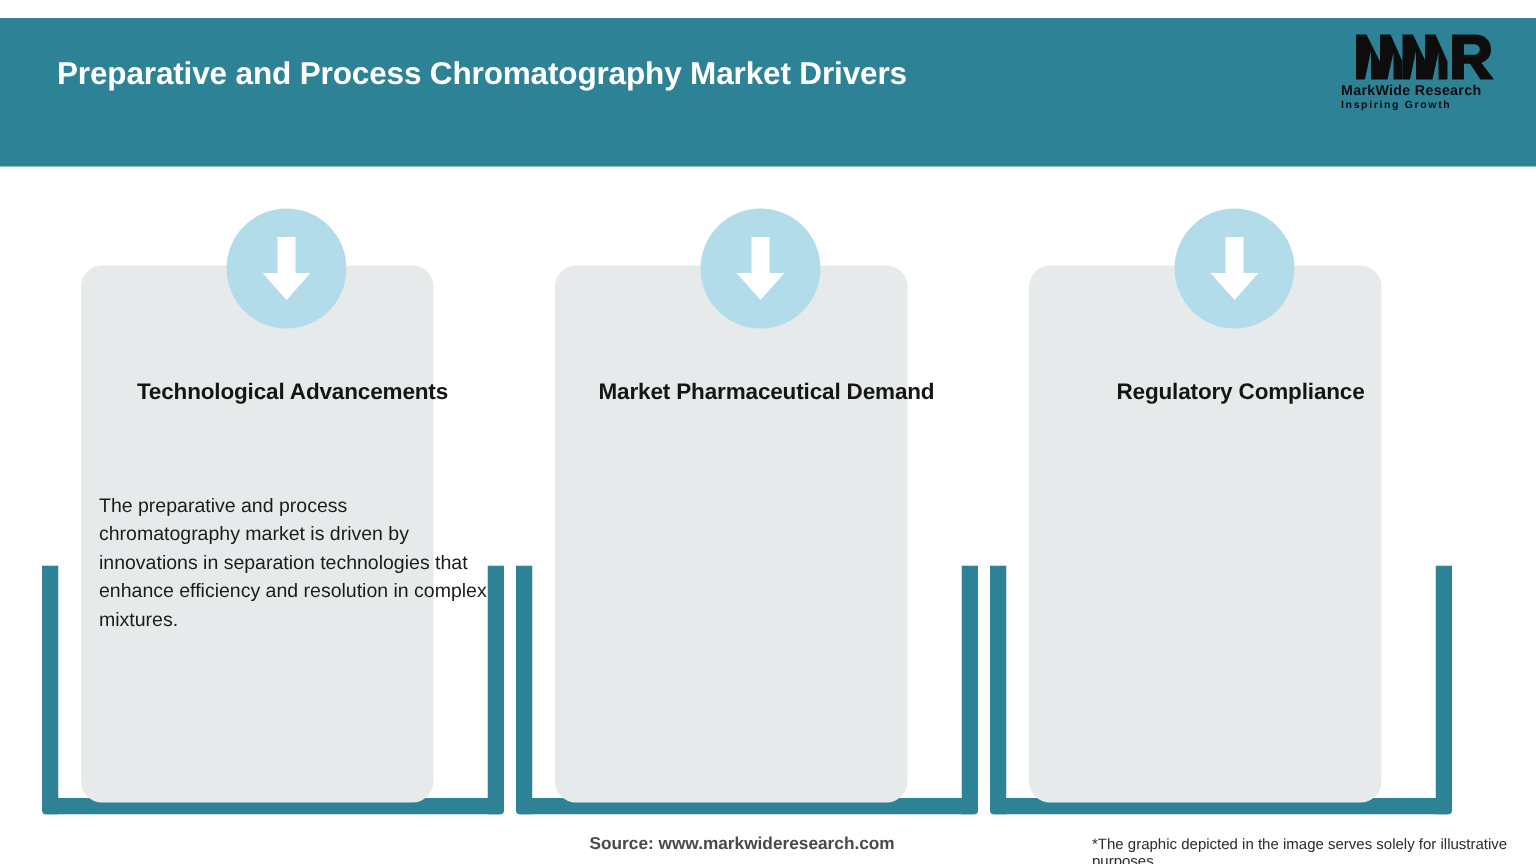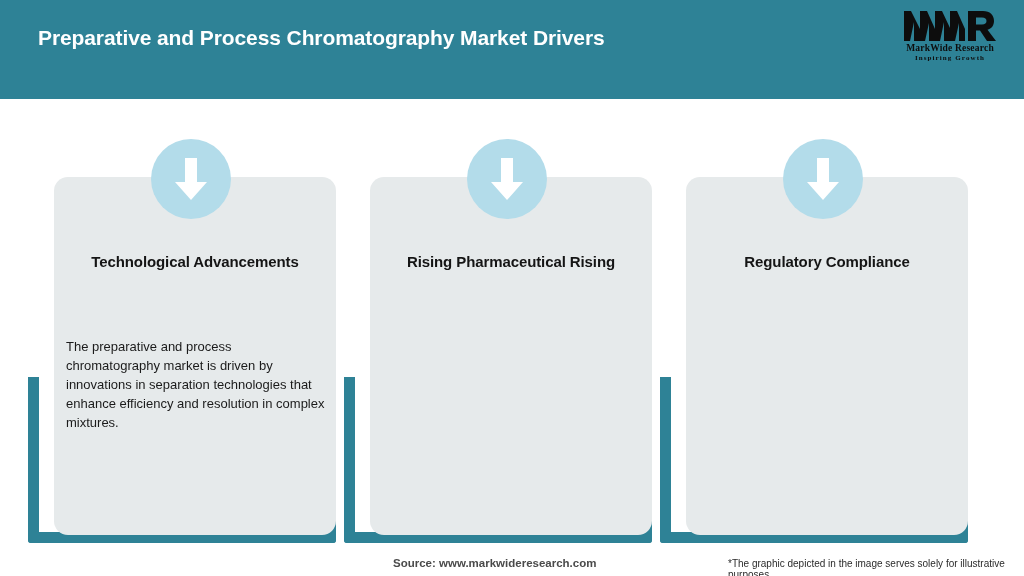--- a/index.html
+++ b/index.html
@@ -13,21 +13,21 @@
     background: #ffffff;
     font-family: "Liberation Sans", sans-serif;
     overflow: hidden;
     position: relative;
   }
 
   
   #header-band {
     position: absolute;
     left: 0;
-    top: 0;
+    top: 12px;
     width: 1024px;
     height: 99px;
     background: #2e8296;
   }
   #header-title {
     position: absolute;
     left: 38px;
     top: 24px;
     width: 820px;
     color: #ffffff;
@@ -37,22 +37,21 @@
     line-height: 28px;
   }
 
   
   #brand-logo {
     position: absolute;
     right: 18px;
     top: 9px;
     width: 112px;
     height: 58px;
-    text-align: center;
-    font-family: Liberation Serif, serif;
+    text-align: left;
   }
   #brand-logo .logo-mark {
     display: block;
     margin: 0 auto;
     width: 92px;
     height: 33px;
   }
   #brand-logo .logo-name {
     display: block;
     color: #0d0d0d;
@@ -93,21 +92,21 @@
     border-bottom: 11px solid #2e8296;
     border-top: 0;
     box-sizing: border-box;
     border-radius: 0 0 3px 3px;
   }
 
   .driver-card {
     position: absolute;
     left: 54px;
     top: 177px;
-    width: 282px;
+    width: 235px;
     height: 358px;
     background: #e6eaeb;
     border-radius: 14px;
     box-sizing: border-box;
   }
 
   .card-icon {
     position: absolute;
     left: 97px;
     top: -38px;
@@ -130,21 +129,21 @@
     color: #151515;
     font-size: 15px;
     font-weight: bold;
     line-height: 21px;
     letter-spacing: -0.1px;
   }
 
   .card-body {
     position: absolute;
     left: 12px;
-    top: 160px;
+    top: 150px;
     width: 262px;
     color: #1b1b1b;
     font-size: 13px;
     line-height: 19px;
     text-align: left;
   }
 
   
   #source-note {
     position: absolute;
@@ -199,21 +198,21 @@
 </div>
 
 <div class="driver-cluster pos-1">
   <div class="card-bracket"></div>
   <div class="driver-card">
     <div class="card-icon">
       <svg width="36" height="46" viewBox="0 0 36 46">
         <polygon points="12,2 24,2 24,26 34,26 18,44 2,26 12,26" fill="#ffffff"></polygon>
       </svg>
     </div>
-    <div class="card-title">Rising Pharmaceutical Rising</div>
+    <div class="card-title">Market Pharmaceutical Demand</div>
   </div>
 </div>
 
 <div class="driver-cluster pos-2">
   <div class="card-bracket"></div>
   <div class="driver-card">
     <div class="card-icon">
       <svg width="36" height="46" viewBox="0 0 36 46">
         <polygon points="12,2 24,2 24,26 34,26 18,44 2,26 12,26" fill="#ffffff"></polygon>
       </svg>

